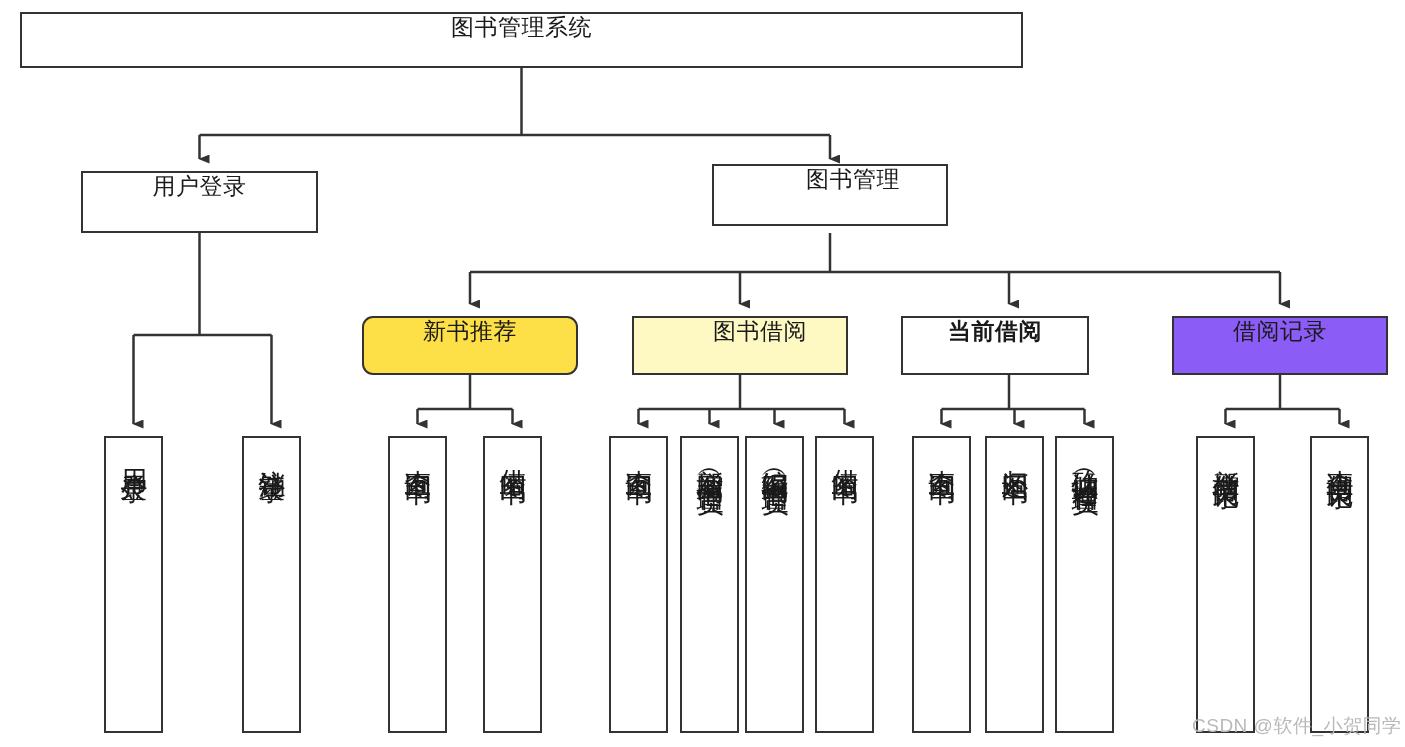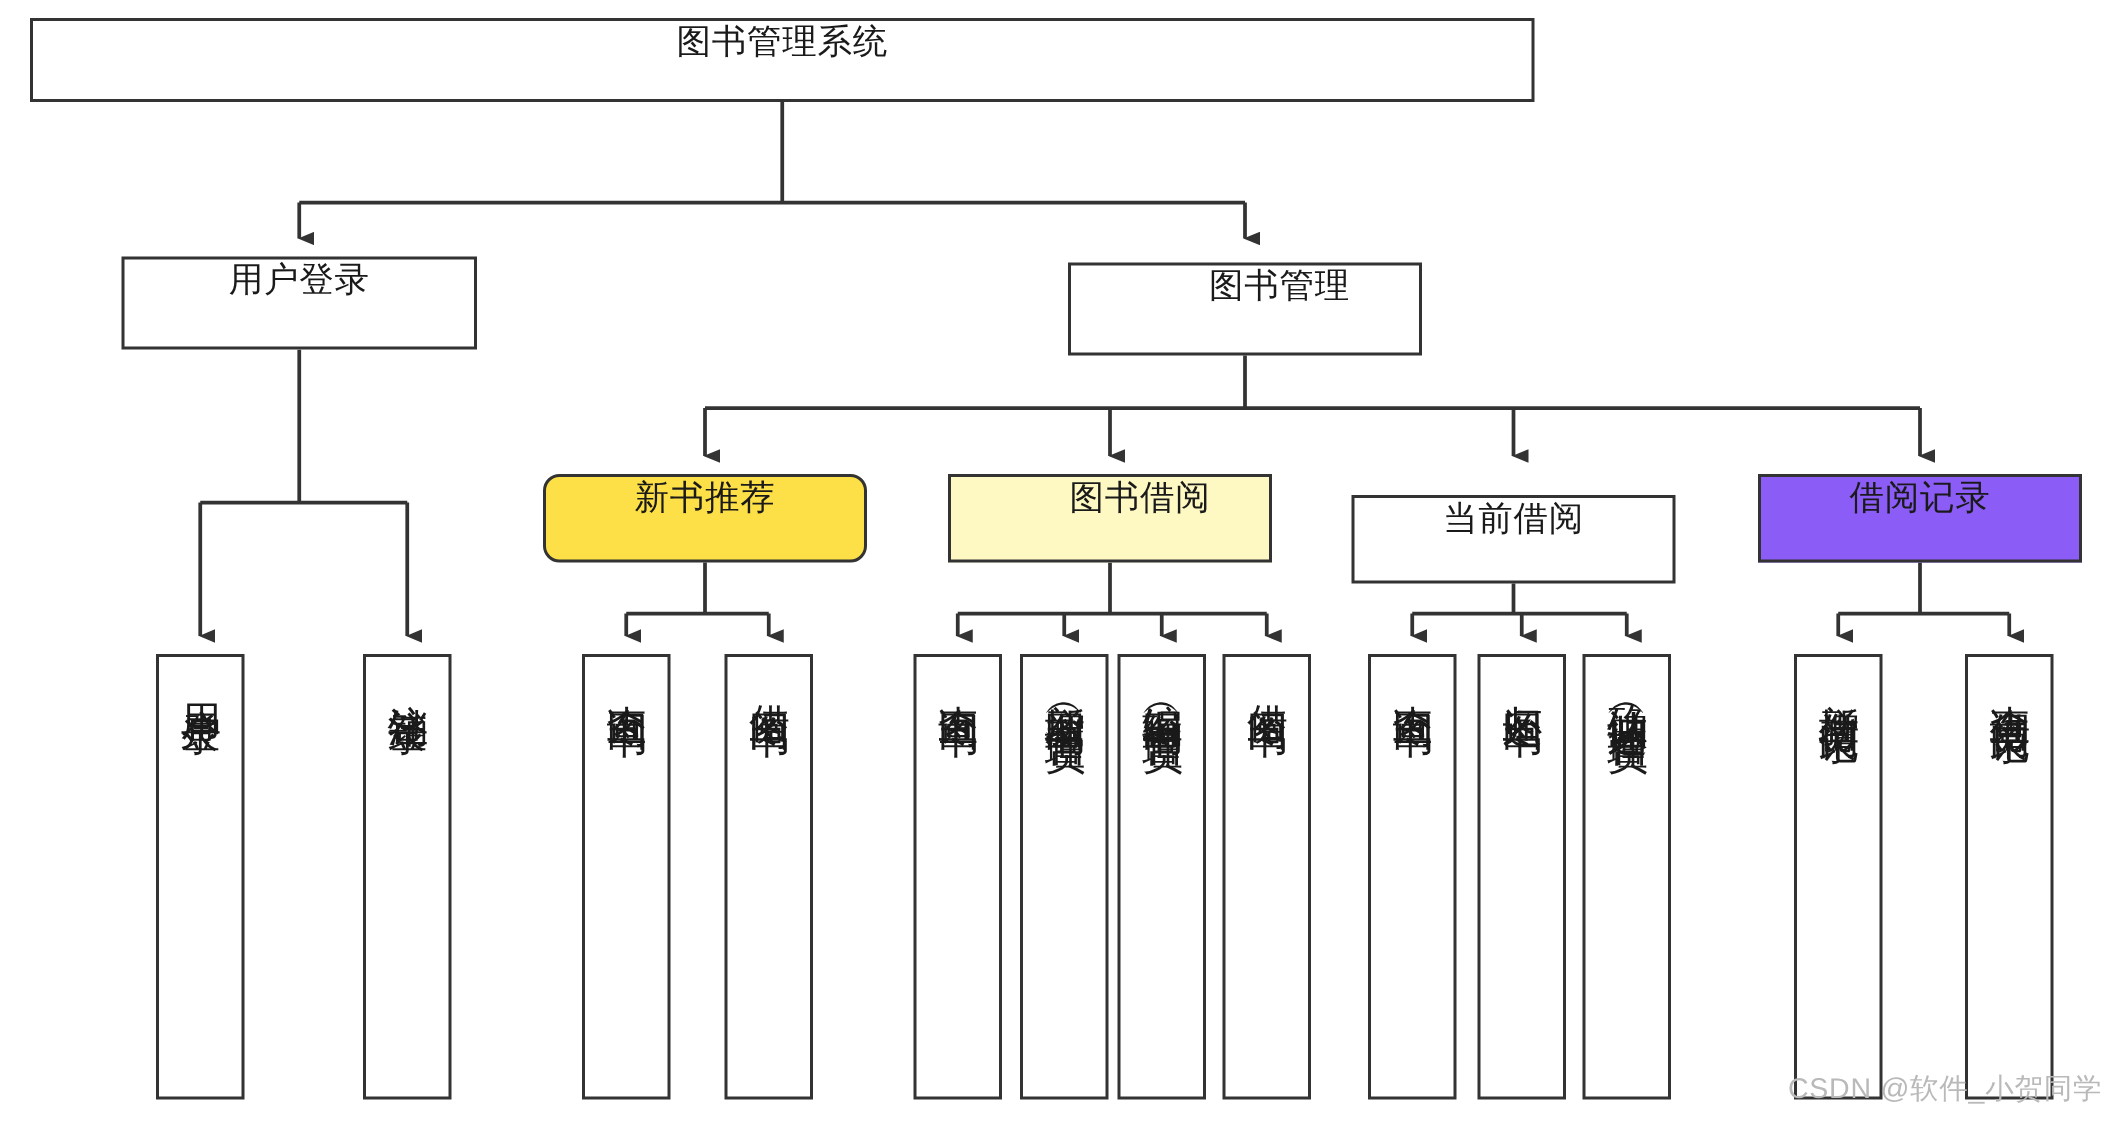--- a/index.html
+++ b/index.html
@@ -117,30 +117,30 @@
       </g>
   </svg>
 
   <div id="node-layer">
       <div class="node horizontal root" style="left: 20px; top: 12px; width: 1003px; height: 56px; border-color: rgb(51, 51, 51); background: rgb(255, 255, 255);">
         <span class="label">图书管理系统</span>
       </div>
       <div class="node horizontal" style="left: 81px; top: 171px; width: 237px; height: 62px; border-color: rgb(51, 51, 51); background: rgb(255, 255, 255);">
         <span class="label">用户登录</span>
       </div>
-      <div class="node horizontal" style="left: 712px; top: 175px; width: 236px; height: 62px; border-color: rgb(51, 51, 51); background: rgb(255, 255, 255); padding-left: 46px;">
+      <div class="node horizontal" style="left: 712px; top: 164px; width: 236px; height: 62px; border-color: rgb(51, 51, 51); background: rgb(255, 255, 255); padding-left: 46px;">
         <span class="label">图书管理</span>
       </div>
       <div class="node horizontal" style="left: 362px; top: 316px; width: 216px; height: 59px; border-color: rgb(51, 51, 51); background: #fde047; border-radius: 11px;">
         <span class="label">新书推荐</span>
       </div>
       <div class="node horizontal" style="left: 632px; top: 316px; width: 216px; height: 59px; border-color: rgb(51, 51, 51); background: #fef9c3; padding-left: 40px;">
         <span class="label">图书借阅</span>
       </div>
-      <div class="node horizontal" style="left: 901px; top: 330px; width: 216px; height: 59px; border-color: rgb(51, 51, 51); background: rgb(255, 255, 255);">
+      <div class="node horizontal" style="left: 901px; top: 316px; width: 188px; height: 59px; border-color: rgb(51, 51, 51); background: rgb(255, 255, 255); font-weight: bold;">
         <span class="label">当前借阅</span>
       </div>
       <div class="node horizontal" style="left: 1172px; top: 316px; width: 216px; height: 59px; border-color: rgb(51, 51, 51); background: #8b5cf6;">
         <span class="label">借阅记录</span>
       </div>
       <div class="node vertical" style="left: 104px; top: 436px; width: 59px; height: 297px; border-color: rgb(51, 51, 51); background: rgb(255, 255, 255);">
         <span class="label">用户登录</span>
       </div>
       <div class="node vertical" style="left: 242px; top: 436px; width: 59px; height: 297px; border-color: rgb(51, 51, 51); background: rgb(255, 255, 255);">
         <span class="label">注销登录</span>

